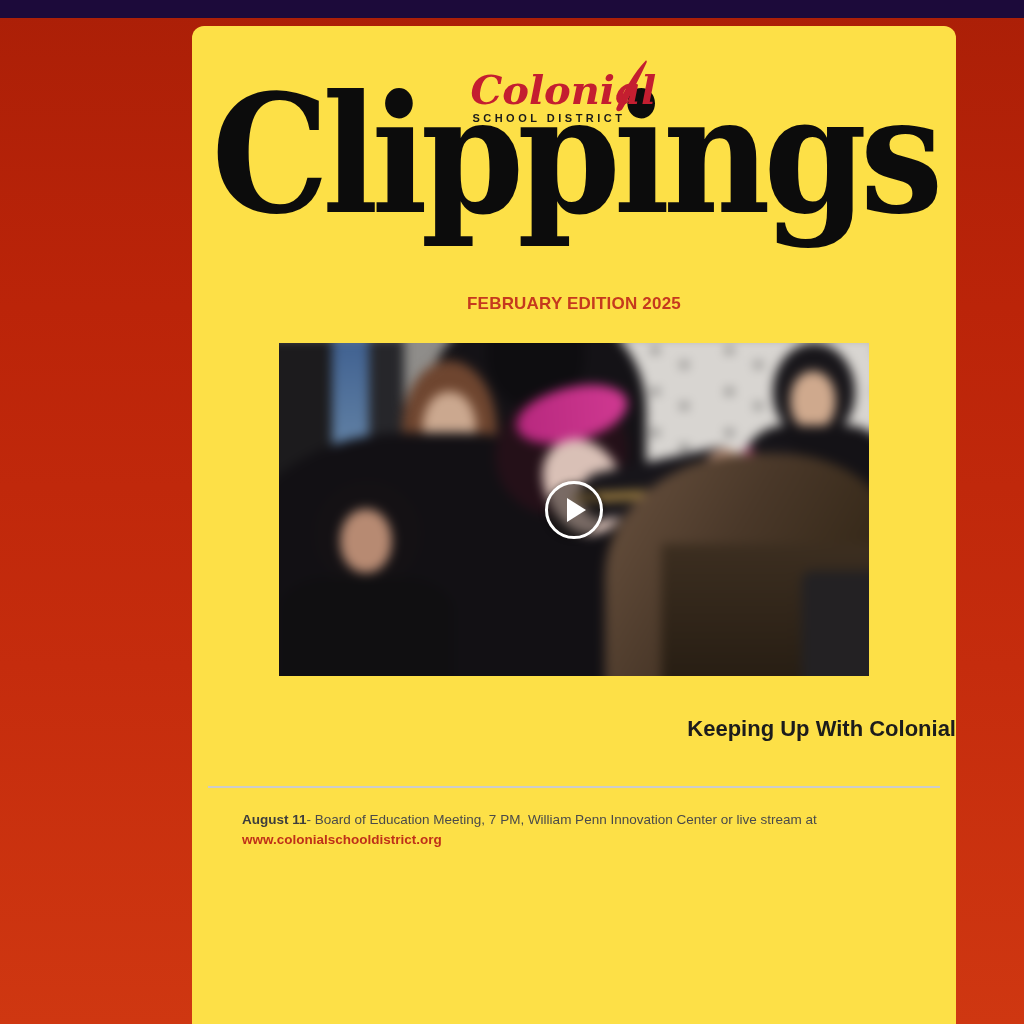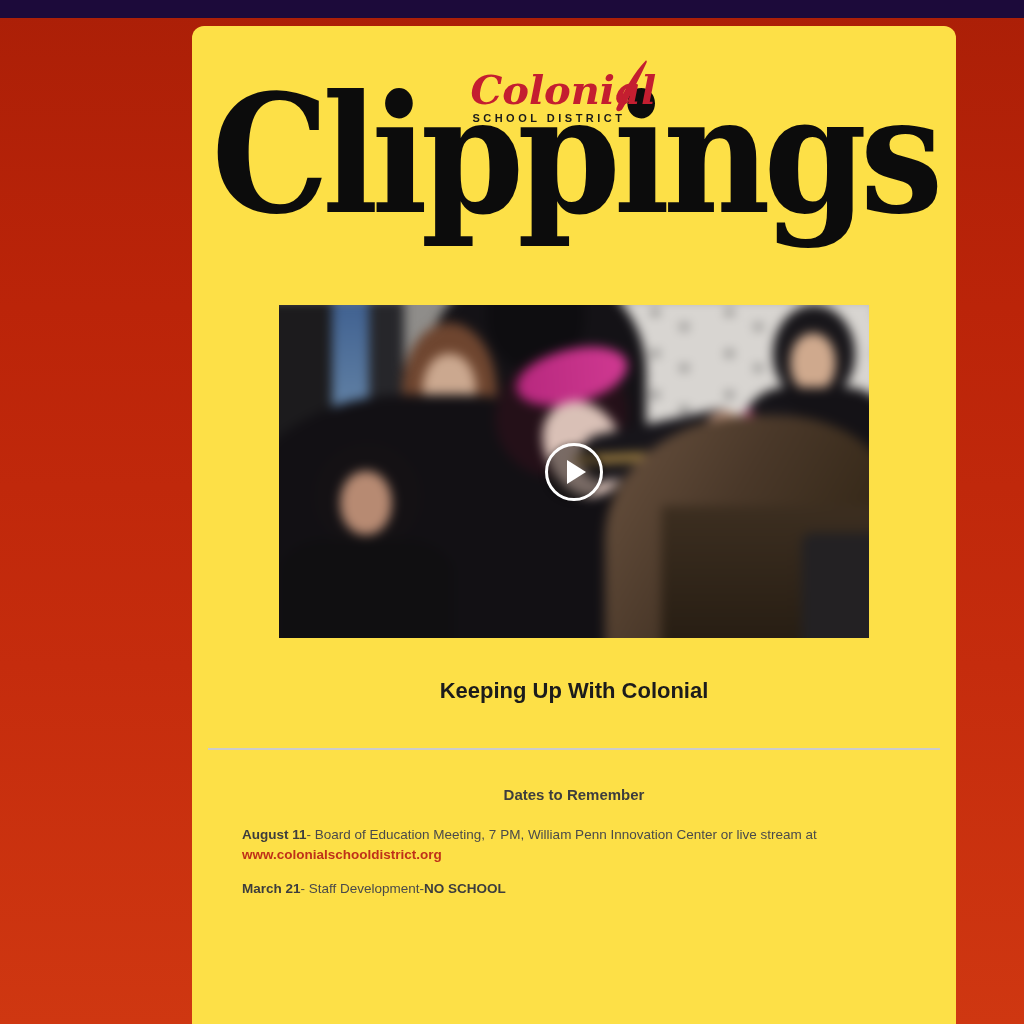--- a/index.html
+++ b/index.html
@@ -86,21 +86,21 @@
     box-shadow:0 0 6px rgba(0,0,0,0.45); z-index:5;
     display:flex; align-items:center; justify-content:center;
   }
   .play-tri {
     width:0; height:0; margin-left:5px;
     border-top:12px solid transparent; border-bottom:12px solid transparent;
     border-left:19px solid #ffffff;
   }
 
   
-  .feature-title { text-align:center; font-size:22px; font-weight:bold; color:#1c1c1c; margin-top:40px; }
+  .feature-title { text-align:right; font-size:22px; font-weight:bold; color:#1c1c1c; margin-top:40px; }
   .feature-sub { text-align:center; font-size:13.5px; color:#555555; margin-top:9px; }
 
   .divider { height:2px; background:#cccccc; margin:44px 16px 0 16px; }
 
   
   .dates-heading { text-align:center; font-size:15px; font-weight:bold; color:#3d3d3d; margin-top:36px; }
   .dates-body { padding:0 50px; margin-top:22px; color:#4a4a4a; font-size:13.5px; line-height:1.45; }
   .dates-body p { margin-bottom:15px; }
   .dates-body b { color:#3d3d3d; }
   .date-link { color:#bf3119; font-weight:bold; cursor:pointer; }
@@ -114,20 +114,21 @@
 
   <div class="masthead">
     <svg class="brand-logo" viewBox="0 0 210 78">
       <path d="M160,52 C168,34 178,16 189,5 C190,4 191,5 190,7 C184,20 175,38 166,53 C164,56 159,56 160,52 Z" fill="#c41e30"></path>
       <text x="14" y="48" font-family="DejaVu Serif, serif" font-style="italic" font-weight="bold" font-size="40" fill="#c41e30">Colonial</text>
       <text x="16" y="66" font-family="Liberation Sans, sans-serif" font-weight="bold" font-size="11" letter-spacing="3.5" fill="#1a1a1a">SCHOOL DISTRICT</text>
     </svg>
     <div class="masthead-title">Clippings</div>
   </div>
 
+  <div class="edition">FEBRUARY EDITION 2025</div>
 
   <div class="video">
     <div class="scene">
       <div class="wall-right"></div>
       <div class="panel-blue"></div>
       <div class="panel-dark-stripe"></div>
       <div class="dark-left"></div>
       <div class="frame-pole"></div>
       <div class="person-back"></div>
       <div class="person-back-head"></div>
@@ -157,20 +158,18 @@
     </div>
     <div class="play-wrap">
       <div class="play-tri"></div>
     </div>
   </div>
 
   <div class="feature-title">Keeping Up With Colonial</div>
 
   <div class="divider"></div>
 
-  <div class="dates-heading">Dates to Remember</div>
 
   <div class="dates-body">
     <p><b>August 11</b><span>- Board of Education Meeting, 7 PM, William Penn Innovation Center or live stream at </span><a class="date-link">www.colonialschooldistrict.org</a></p>
-    <p><b>March 21</b><span>- Staff Development-</span><b>NO SCHOOL</b></p>
   </div>
 
 </div>
 
 </body></html>

